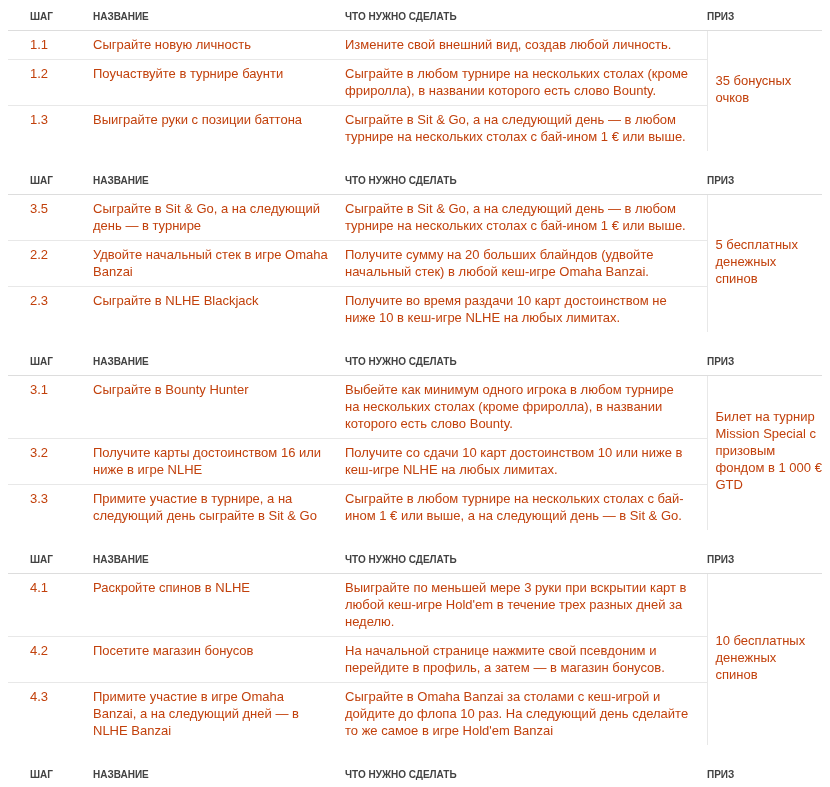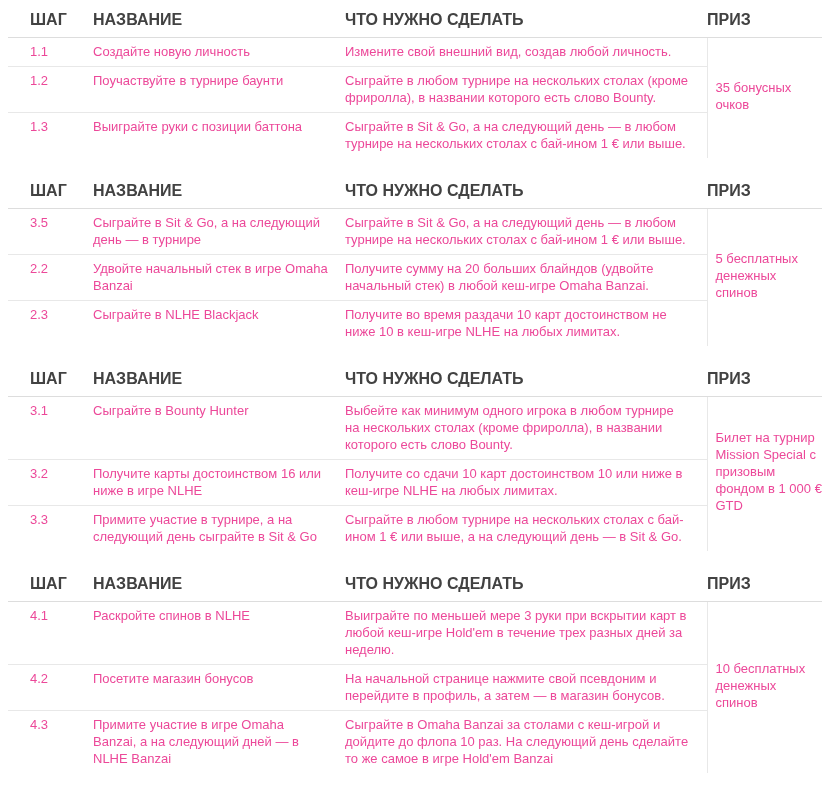--- a/index.html
+++ b/index.html
@@ -26,31 +26,31 @@
   }
   table.mission-table:first-child { margin-top: 2px; }
   col.c-step  { width: 85px; }
   col.c-name  { width: 252px; }
   col.c-todo  { width: 362px; }
   col.c-prize { width: 115px; }
   th {
     text-align: left;
     font-weight: bold;
     color: #424242;
-    font-size: 16px;
+    font-size: 10px;
     padding: 7px 14px 8px 0;
     border-bottom: 1px solid #dddddd;
     white-space: nowrap;
   }
   th.h-step { padding-left: 22px; }
   td {
     vertical-align: top;
     padding: 5px 16px 6px 0;
     line-height: 17px;
-    color: #ec4899;
+    color: #c2410c;
   }
   td.step-cell { padding-left: 22px; }
   tr.data-row td.bordered { border-bottom: 1px solid #e8e8e8; }
   td.prize-cell {
     vertical-align: middle;
     border-left: 1px solid #e8e8e8;
     padding: 0 0 5px 8px;
     line-height: 17px;
   }
 </style>
@@ -68,21 +68,21 @@
       </colgroup>
     <tbody>
         <tr>
       <th class="h-step">ШАГ</th>
       <th>НАЗВАНИЕ</th>
       <th>ЧТО НУЖНО СДЕЛАТЬ</th>
       <th>ПРИЗ</th>
     </tr>
     <tr class="data-row">
       <td class="step-cell bordered">1.1</td>
-      <td class="bordered">Создайте новую личность</td>
+      <td class="bordered">Сыграйте новую личность</td>
       <td class="bordered">Измените свой внешний вид, создав любой личность.</td>
       <td class="prize-cell" rowspan="3">35 бонусных очков</td>
     </tr>
     <tr class="data-row">
       <td class="step-cell bordered">1.2</td>
       <td class="bordered">Поучаствуйте в турнире баунти</td>
       <td class="bordered">Сыграйте в любом турнире на нескольких столах (кроме фриролла), в названии которого есть слово Bounty.</td>
     </tr>
     <tr class="data-row">
       <td class="step-cell">1.3</td>

